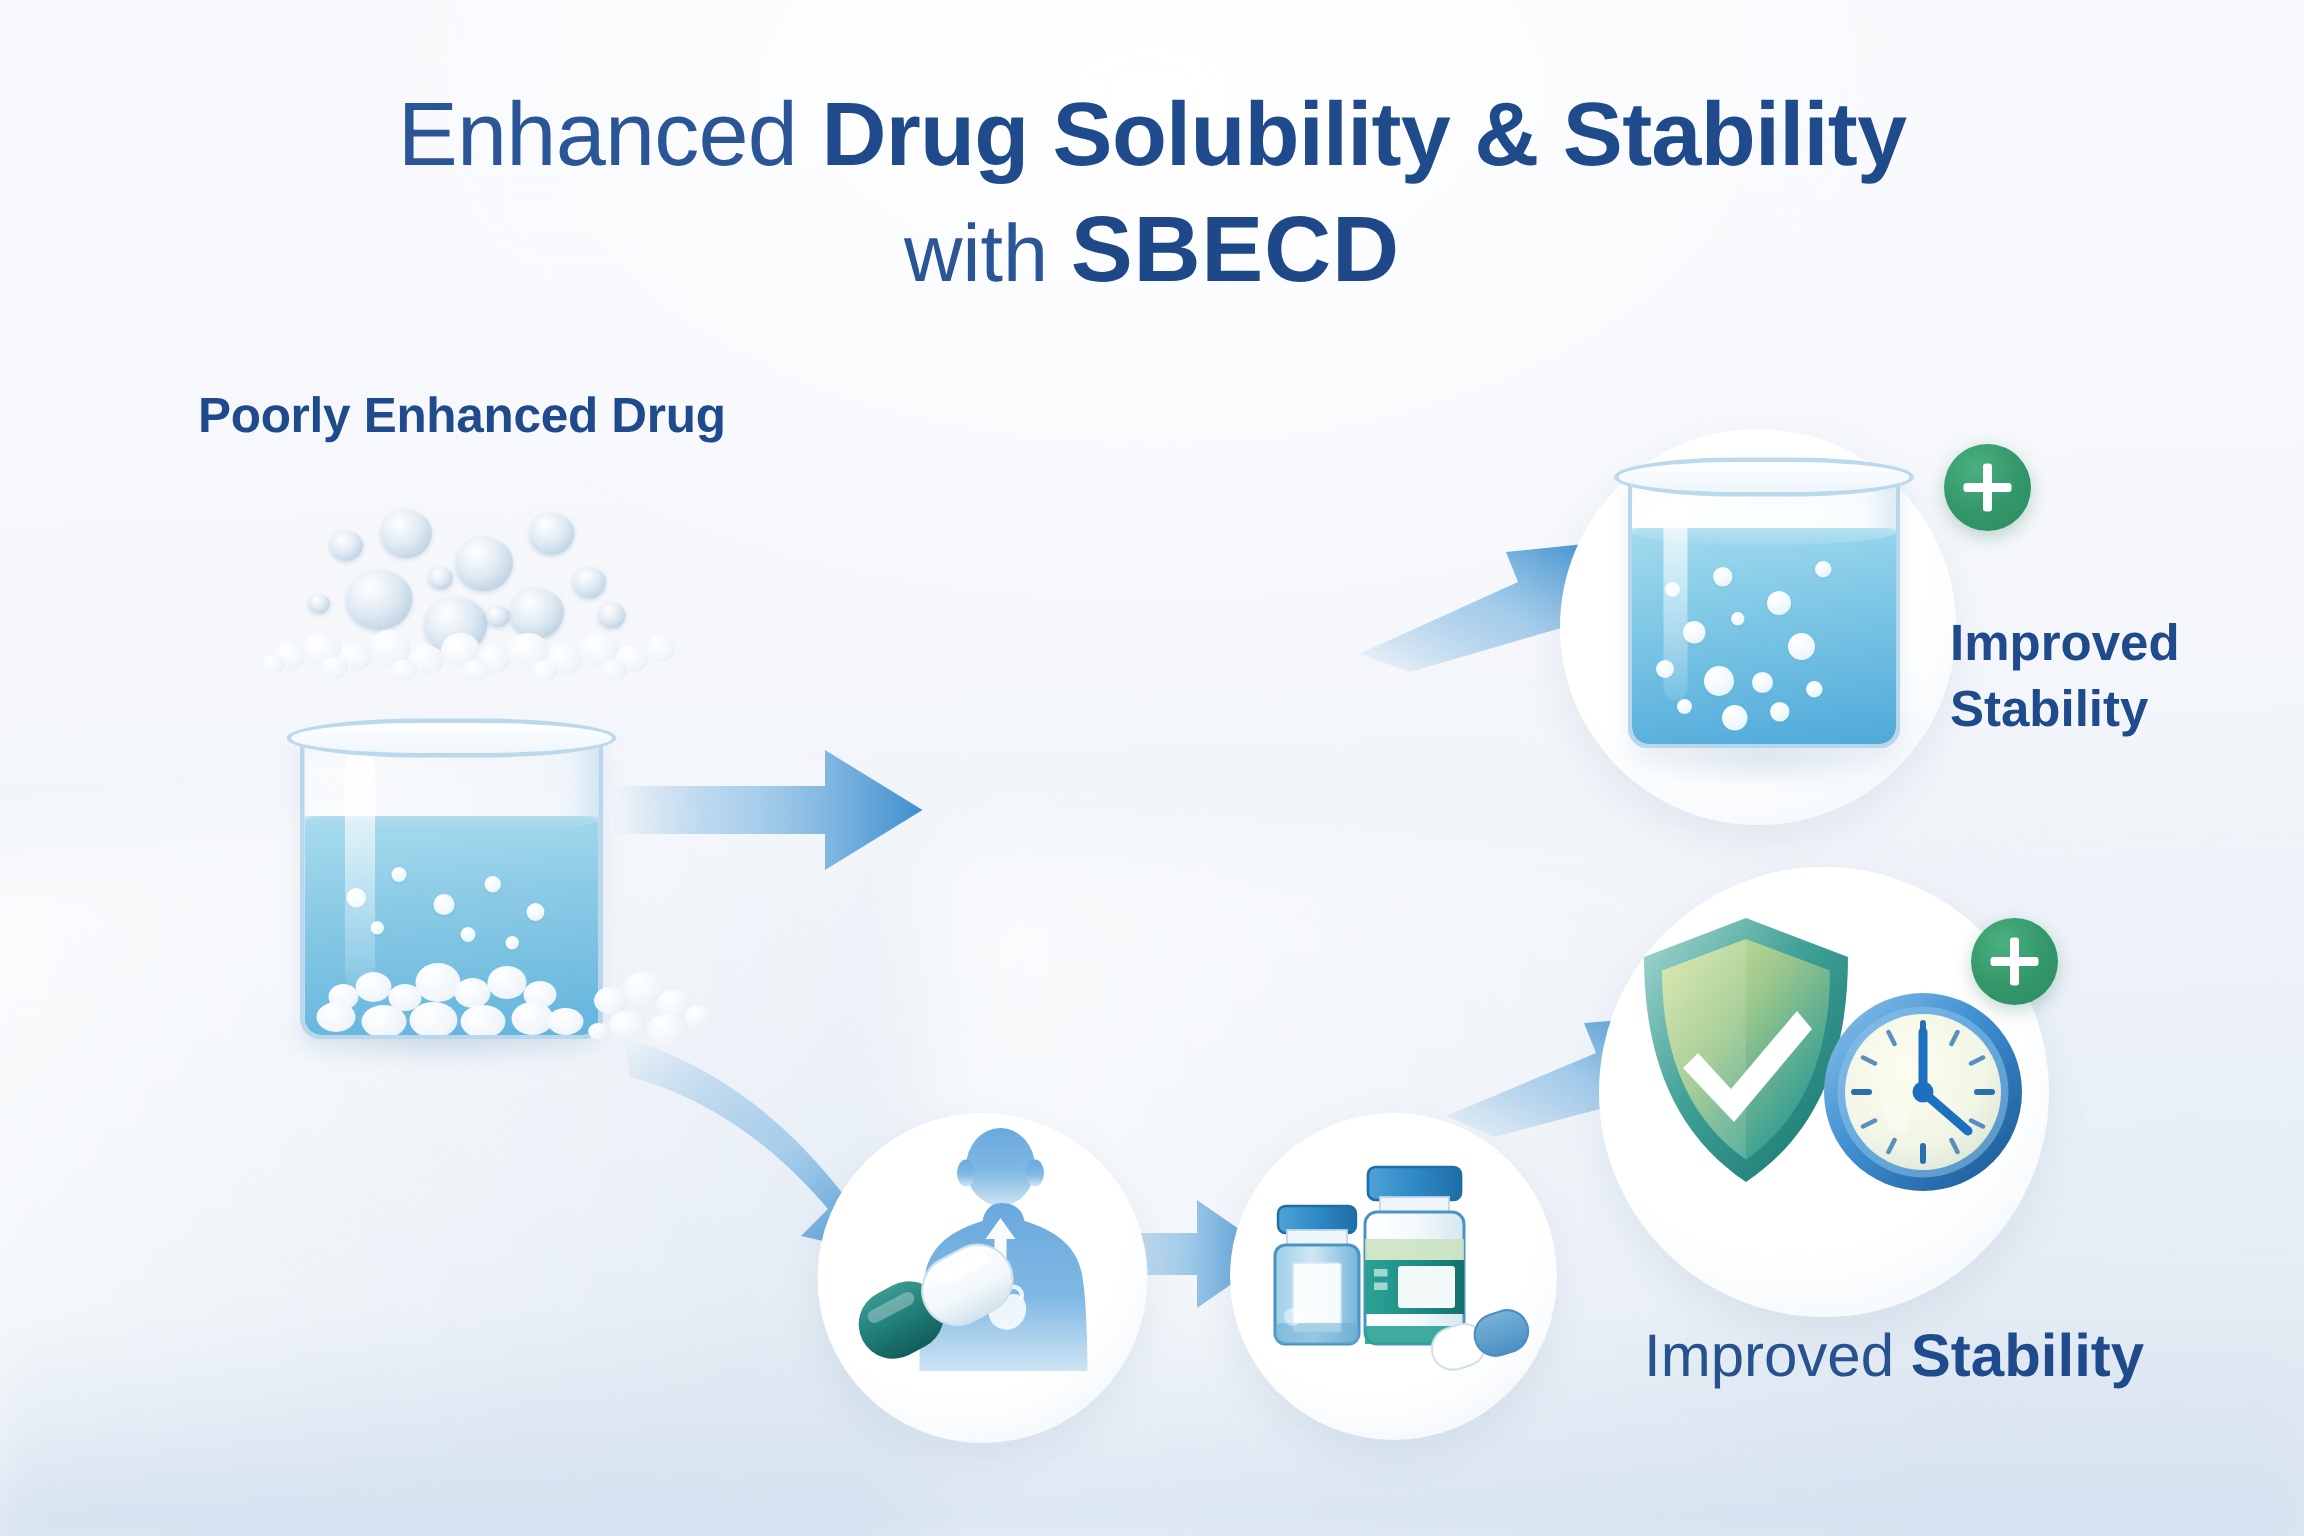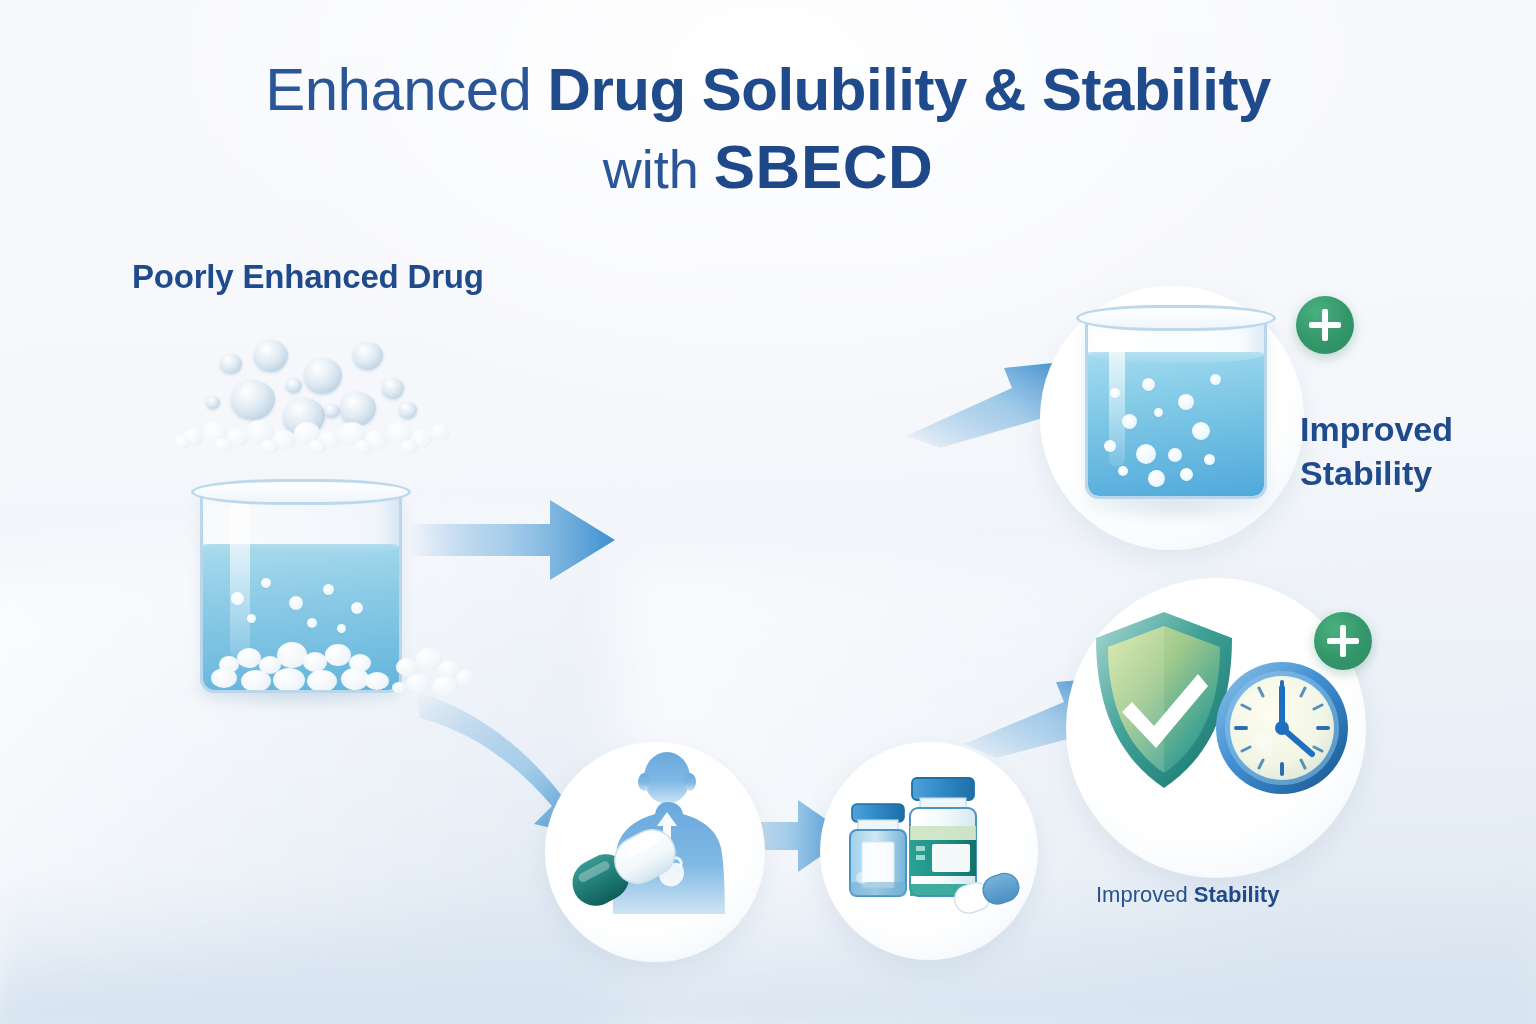--- a/index.html
+++ b/index.html
@@ -35,21 +35,21 @@
   .title-line1 .b{font-weight:700;color:#1f4a8c;}
   .title-line2{
     margin-top:10px;font-size:54px;line-height:1.1;color:#2a5596;font-weight:400;
   }
   .title-line2 .b{font-weight:700;font-size:62px;color:#1e4888;letter-spacing:0.5px;}
 
   
   .lbl{position:absolute;color:#1f4a8c;font-weight:700;}
   #label-poorly{left:132px;top:258px;font-size:33px;letter-spacing:-0.2px;}
   #label-enhanced{left:1300px;top:408px;font-size:34px;line-height:1.28;font-weight:700;}
-  #label-improved{left:1096px;top:882px;font-size:22px;font-weight:400;color:#27528f;white-space:nowrap;}
+  #label-improved{left:1096px;top:882px;font-size:40px;font-weight:400;color:#27528f;white-space:nowrap;}
   #label-improved .b{font-weight:700;color:#1f4a8c;}
 
   
   .disc{position:absolute;border-radius:50%;
     background:radial-gradient(circle at 42% 34%, #ffffff 0%, #ffffff 58%, #f4f8fc 82%, #eaf1f8 100%);
     box-shadow:0 10px 26px rgba(120,150,180,0.14);}
 
   
   .beaker{position:absolute;}
   .beaker .glass{

